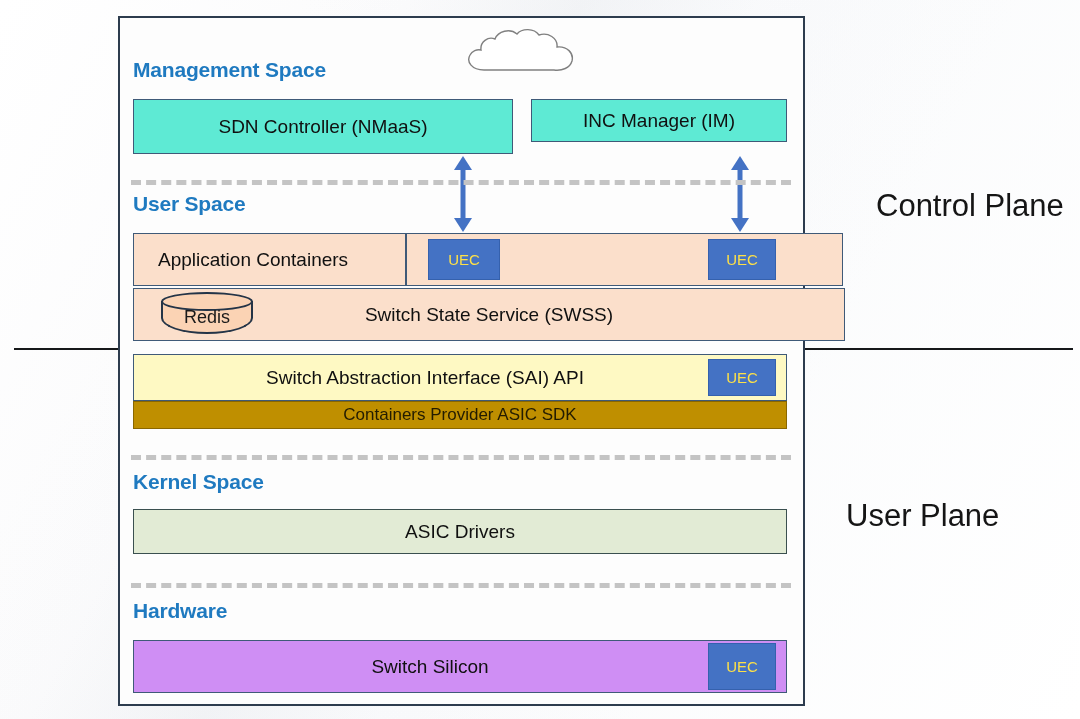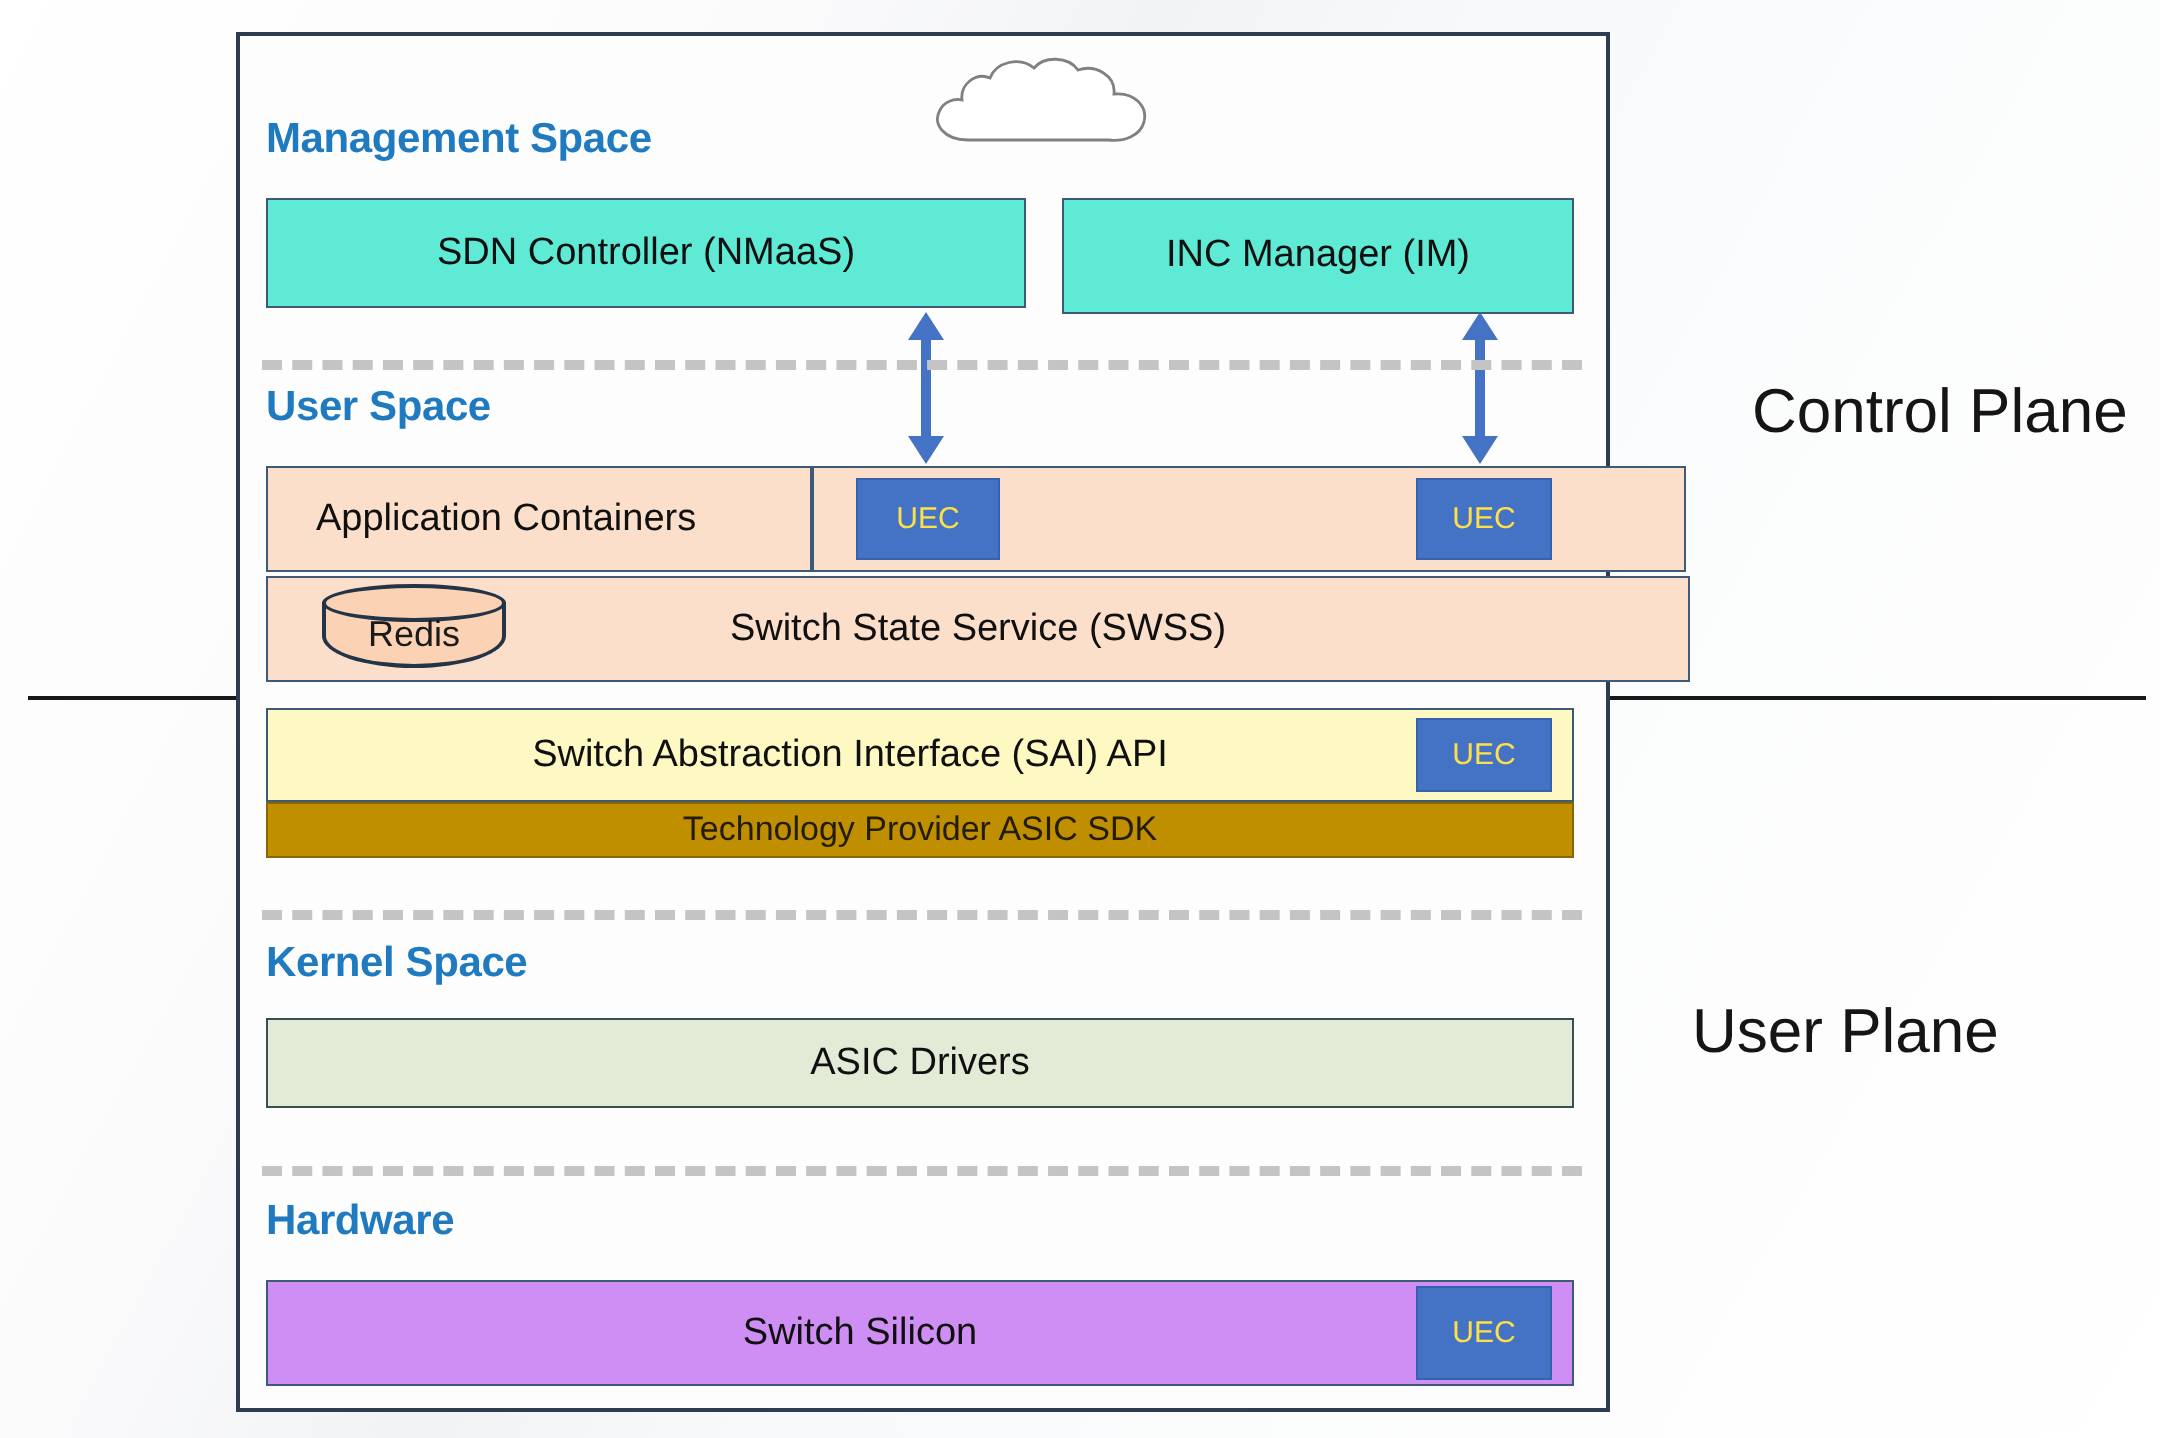--- a/index.html
+++ b/index.html
@@ -207,21 +207,21 @@
       <path d="M22,44 C10,44 4,36 8,29 C10,25 15,23 19,24 C18,16 26,10 33,13
                C36,5 48,2 55,8 C60,2 72,2 77,9 C86,6 96,12 95,21
                C105,20 112,27 110,35 C108,42 100,45 92,44 Z" fill="#ffffff" stroke="#808080" stroke-width="1.4"></path>
     </svg>
   </div>
 
   <div class="sec-title" style="left:133px; top:58px;">Management Space</div>
 
   <div class="box mgmt-box" style="left:133px; top:99px; width:380px; height:55px;">SDN Controller (NMaaS)</div>
 
-  <div class="box mgmt-box" style="left:531px; top:99px; width:256px; height:58px;">INC Manager (IM)</div>
+  <div class="box mgmt-box" style="left:531px; top:99px; width:256px; height:43px;">INC Manager (IM)</div>
 
   <div class="biarrow" style="left:452px; top:156px; width:22px; height:76px;">
     <svg width="22" height="76" viewBox="0 0 22 76">
       <line x1="11" y1="12" x2="11" y2="64" stroke="#4472c4" stroke-width="5"></line>
       <polygon points="11,0 2,14 20,14" fill="#4472c4"></polygon>
       <polygon points="11,76 2,62 20,62" fill="#4472c4"></polygon>
     </svg>
   </div>
 
   <div class="biarrow" style="left:729px; top:156px; width:22px; height:76px;">
@@ -254,21 +254,21 @@
     <div class="cyl-top"></div>
     <div class="cyl-label">Redis</div>
   </div>
 
   <div class="box row-cream" style="left:133px; top:354px; width:654px; height:47px;">
     <span style="position:relative; left:-35px;">Switch Abstraction Interface (SAI) API</span>
   </div>
 
   <div class="uec" style="left:708px; top:359px; width:68px; height:37px;">UEC</div>
 
-  <div class="box row-gold" style="left:133px; top:401px; width:654px; height:28px; font-size:17px;">Technology Provider ASIC SDK</div>
+  <div class="box row-gold" style="left:133px; top:401px; width:654px; height:28px; font-size:17px;">Containers Provider ASIC SDK</div>
 
   <div class="dashed-sep" style="left:131px; top:455px; width:660px;"></div>
 
   <div class="sec-title" style="left:133px; top:470px;">Kernel Space</div>
 
   <div class="box row-green" style="left:133px; top:509px; width:654px; height:45px;">ASIC Drivers</div>
 
   <div class="dashed-sep" style="left:131px; top:583px; width:660px;"></div>
 
   <div class="sec-title" style="left:133px; top:599px;">Hardware</div>

